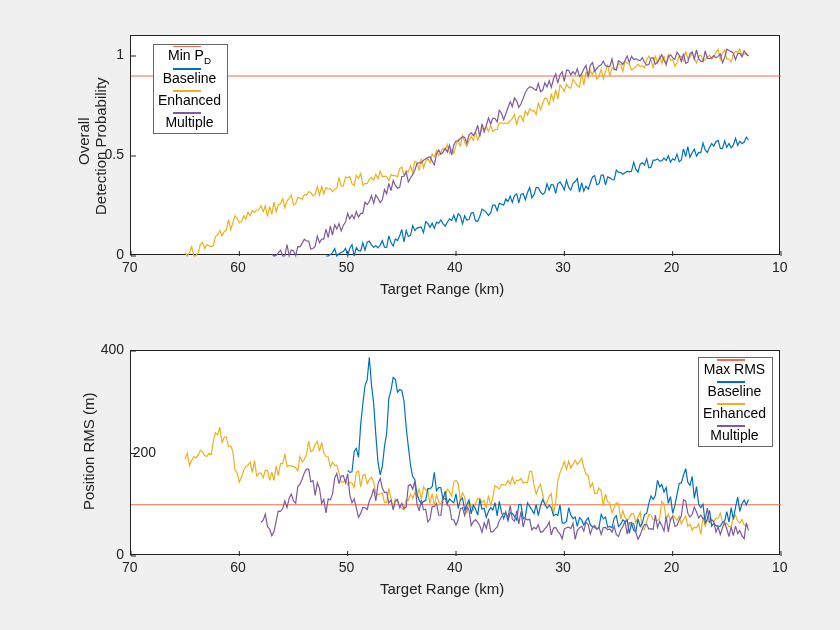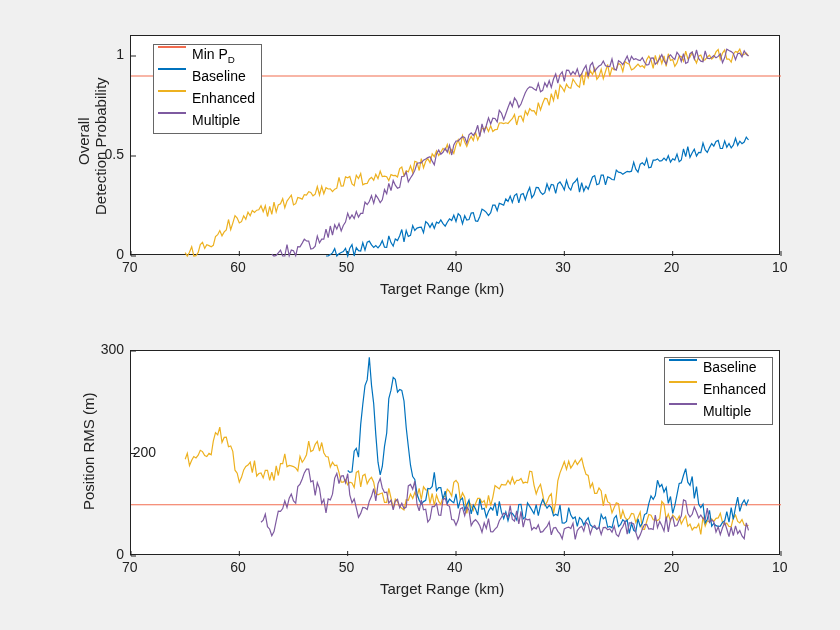--- a/index.html
+++ b/index.html
@@ -43,23 +43,24 @@
     text-align: center;
   }
   .legend {
     position: absolute;
     background: #ffffff;
     border: 1px solid #666;
     font-size: 14px;
   }
   .legend-row {
     display: flex;
-    align-items: flex-start;
+    align-items: center;
     padding: 1px 6px 1px 4px;
     height: 22px;
+    flex-direction: column;
   }
   .legend-swatch {
     width: 28px;
     height: 2px;
     margin-right: 6px;
   }
   .legend-label sub {
     font-size: 0.7em;
     vertical-align: sub;
   }
@@ -120,20 +121,24 @@
         <line x1="0" x2="5" y1="102.5" y2="102.5" stroke="#222"></line>
         <line x1="0" x2="5" y1="0" y2="0" stroke="#222"></line>
         <path d="M 0 153.75 L 650 153.75" stroke="#f26c4f" fill="none" stroke-width="1.2"></path>
         <path d="M 54.2 108.2 L 56.3 102.4 L 58.5 114.6 L 60.7 109.3 L 62.8 105.5 L 65.0 106.9 L 67.2 104.2 L 69.3 99.3 L 71.5 100.6 L 73.7 104.5 L 75.8 105.5 L 78.0 102.4 L 80.2 103.8 L 82.3 90.2 L 84.5 81.7 L 86.7 83.9 L 88.8 76.2 L 91.0 91.3 L 93.2 86.4 L 95.3 86.1 L 97.5 95.7 L 99.7 94.9 L 101.8 100.4 L 104.0 119.2 L 106.2 122.2 L 108.3 131.1 L 110.5 126.3 L 112.7 118.9 L 114.8 115.5 L 117.0 114.0 L 119.2 111.2 L 121.3 121.6 L 123.5 109.7 L 125.7 125.0 L 127.8 122.5 L 130.0 121.9 L 132.2 126.8 L 134.3 119.4 L 136.5 119.3 L 138.7 129.4 L 140.8 121.1 L 143.0 129.5 L 145.2 114.9 L 147.3 124.5 L 149.5 112.6 L 151.7 112.7 L 153.8 102.9 L 156.0 115.7 L 158.2 114.5 L 160.3 114.9 L 162.5 115.6 L 164.7 117.0 L 166.8 119.9 L 169.0 105.4 L 171.2 111.3 L 173.3 108.3 L 175.5 103.7 L 177.7 90.2 L 179.8 100.5 L 182.0 99.4 L 184.2 93.3 L 186.3 90.4 L 188.5 100.2 L 190.7 91.5 L 192.8 101.7 L 195.0 105.5 L 197.2 106.0 L 199.3 116.0 L 201.5 111.2 L 203.7 114.6 L 205.8 114.1 L 208.0 121.7 L 210.2 131.2 L 212.3 131.2 L 214.5 128.7 L 216.7 133.8 L 218.8 131.1 L 221.0 131.9 L 223.2 136.5 L 225.3 121.4 L 227.5 120.0 L 229.7 135.9 L 231.8 124.7 L 234.0 123.3 L 236.2 132.8 L 238.3 128.7 L 240.5 126.4 L 242.7 131.3 L 244.8 142.7 L 247.0 143.9 L 249.2 142.8 L 251.3 142.0 L 253.5 151.4 L 255.7 151.4 L 257.8 137.4 L 260.0 147.0 L 262.2 157.2 L 264.3 148.1 L 266.5 150.5 L 268.7 155.7 L 270.8 157.2 L 273.0 159.0 L 275.2 148.8 L 277.3 149.2 L 279.5 143.1 L 281.7 147.4 L 283.8 141.6 L 286.0 145.9 L 288.2 137.3 L 290.3 148.5 L 292.5 135.8 L 294.7 138.9 L 296.8 139.0 L 299.0 152.7 L 301.2 142.5 L 303.3 154.5 L 305.5 144.0 L 307.7 150.4 L 309.8 153.3 L 312.0 145.6 L 314.2 145.6 L 316.3 138.2 L 318.5 140.7 L 320.7 145.0 L 322.8 131.4 L 325.0 129.4 L 327.2 132.5 L 329.3 148.7 L 331.5 141.9 L 333.7 146.2 L 335.8 162.5 L 338.0 150.3 L 340.2 155.3 L 342.3 159.4 L 344.5 152.7 L 346.7 147.4 L 348.8 147.4 L 351.0 151.6 L 353.2 149.6 L 355.3 157.1 L 357.5 144.4 L 359.7 154.6 L 361.8 146.3 L 364.0 134.6 L 366.2 136.2 L 368.3 137.9 L 370.5 133.5 L 372.7 133.9 L 374.8 133.9 L 377.0 129.5 L 379.2 133.0 L 381.3 126.3 L 383.5 132.8 L 385.7 129.3 L 387.8 129.4 L 390.0 127.4 L 392.2 132.1 L 394.3 131.1 L 396.5 131.8 L 398.7 120.2 L 400.8 120.7 L 403.0 134.1 L 405.2 142.9 L 407.3 137.0 L 409.5 133.3 L 411.7 143.5 L 413.8 154.3 L 416.0 151.1 L 418.2 145.4 L 420.3 142.8 L 422.5 162.7 L 424.7 151.1 L 426.8 129.9 L 429.0 121.9 L 431.2 116.3 L 433.3 110.7 L 435.5 118.3 L 437.7 110.2 L 439.8 117.0 L 442.0 113.6 L 444.2 109.3 L 446.3 113.5 L 448.5 110.4 L 450.7 107.3 L 452.8 116.3 L 455.0 123.4 L 457.2 124.5 L 459.3 136.6 L 461.5 132.1 L 463.7 142.3 L 465.8 142.4 L 468.0 137.0 L 470.2 139.9 L 472.3 154.8 L 474.5 143.0 L 476.7 150.9 L 478.8 152.1 L 481.0 161.8 L 483.2 156.6 L 485.3 151.8 L 487.5 152.7 L 489.7 168.0 L 491.8 159.5 L 494.0 166.5 L 496.2 168.9 L 498.3 167.1 L 500.5 162.5 L 502.7 162.9 L 504.8 171.4 L 507.0 166.3 L 509.2 161.1 L 511.3 178.2 L 513.5 178.3 L 515.7 170.5 L 517.8 163.5 L 520.0 164.3 L 522.2 168.8 L 524.3 169.1 L 526.5 169.5 L 528.7 167.7 L 530.8 150.5 L 533.0 153.0 L 535.2 168.7 L 537.3 163.0 L 539.5 170.0 L 541.7 164.0 L 543.8 166.2 L 546.0 169.3 L 548.2 165.1 L 550.3 172.9 L 552.5 168.5 L 554.7 164.9 L 556.8 175.3 L 559.0 173.0 L 561.2 179.0 L 563.3 176.3 L 565.5 176.9 L 567.7 173.0 L 569.8 183.3 L 572.0 166.0 L 574.2 175.0 L 576.3 169.8 L 578.5 170.7 L 580.7 167.9 L 582.8 170.3 L 585.0 167.3 L 587.2 166.9 L 589.3 162.3 L 591.5 171.3 L 593.7 173.8 L 595.8 172.2 L 598.0 175.5 L 600.2 175.6 L 602.3 167.1 L 604.5 164.1 L 606.7 170.4 L 608.8 171.9 L 611.0 168.6 L 613.2 174.1 L 615.3 174.8 L 617.5 174.3" stroke="#edb120" fill="none" stroke-width="1.2"></path>
         <path d="M 216.7 119.5 L 218.8 121.4 L 221.0 120.8 L 223.2 100.2 L 225.3 97.4 L 227.5 106.2 L 229.7 73.4 L 231.8 53.3 L 234.0 34.6 L 236.2 28.9 L 238.3 6.3 L 240.5 34.1 L 242.7 52.7 L 244.8 83.6 L 247.0 111.2 L 249.2 123.8 L 251.3 115.5 L 253.5 95.4 L 255.7 82.0 L 257.8 47.5 L 260.0 39.2 L 262.2 26.4 L 264.3 28.4 L 266.5 41.2 L 268.7 38.5 L 270.8 39.5 L 273.0 50.0 L 275.2 76.5 L 277.3 95.3 L 279.5 114.2 L 281.7 125.5 L 283.8 128.5 L 286.0 142.9 L 288.2 149.3 L 290.3 152.9 L 292.5 150.6 L 294.7 149.4 L 296.8 137.5 L 299.0 137.8 L 301.2 135.5 L 303.3 121.3 L 305.5 139.6 L 307.7 136.6 L 309.8 136.6 L 312.0 148.3 L 314.2 140.2 L 316.3 152.6 L 318.5 148.1 L 320.7 150.2 L 322.8 151.8 L 325.0 142.8 L 327.2 157.3 L 329.3 149.1 L 331.5 147.1 L 333.7 158.9 L 335.8 153.8 L 338.0 149.1 L 340.2 162.9 L 342.3 154.1 L 344.5 157.7 L 346.7 164.1 L 348.8 148.2 L 351.0 158.2 L 353.2 157.3 L 355.3 166.1 L 357.5 160.2 L 359.7 156.6 L 361.8 159.0 L 364.0 151.6 L 366.2 164.8 L 368.3 150.3 L 370.5 161.2 L 372.7 167.6 L 374.8 160.9 L 377.0 169.7 L 379.2 161.7 L 381.3 162.3 L 383.5 165.3 L 385.7 168.9 L 387.8 153.5 L 390.0 153.3 L 392.2 167.9 L 394.3 166.2 L 396.5 152.0 L 398.7 155.4 L 400.8 158.9 L 403.0 162.7 L 405.2 153.6 L 407.3 164.7 L 409.5 154.5 L 411.7 148.5 L 413.8 153.1 L 416.0 157.2 L 418.2 154.4 L 420.3 156.6 L 422.5 164.8 L 424.7 163.2 L 426.8 164.5 L 429.0 154.0 L 431.2 171.9 L 433.3 172.1 L 435.5 170.4 L 437.7 156.6 L 439.8 164.1 L 442.0 167.6 L 444.2 166.0 L 446.3 175.4 L 448.5 166.6 L 450.7 168.9 L 452.8 174.0 L 455.0 169.6 L 457.2 166.8 L 459.3 173.8 L 461.5 175.8 L 463.7 176.2 L 465.8 177.9 L 468.0 176.4 L 470.2 163.5 L 472.3 167.9 L 474.5 166.1 L 476.7 176.3 L 478.8 175.5 L 481.0 176.8 L 483.2 167.2 L 485.3 164.7 L 487.5 175.5 L 489.7 173.3 L 491.8 168.7 L 494.0 171.0 L 496.2 169.2 L 498.3 182.3 L 500.5 172.3 L 502.7 179.3 L 504.8 180.8 L 507.0 167.9 L 509.2 175.5 L 511.3 172.3 L 513.5 163.6 L 515.7 162.3 L 517.8 152.7 L 520.0 144.9 L 522.2 148.4 L 524.3 144.6 L 526.5 129.3 L 528.7 135.8 L 530.8 133.5 L 533.0 141.0 L 535.2 136.5 L 537.3 152.3 L 539.5 145.5 L 541.7 162.4 L 543.8 154.7 L 546.0 143.6 L 548.2 132.4 L 550.3 131.9 L 552.5 124.3 L 554.7 117.7 L 556.8 131.2 L 559.0 134.3 L 561.2 125.5 L 563.3 147.4 L 565.5 135.6 L 567.7 153.2 L 569.8 156.6 L 572.0 153.2 L 574.2 171.8 L 576.3 168.2 L 578.5 159.4 L 580.7 175.2 L 582.8 172.5 L 585.0 174.6 L 587.2 175.3 L 589.3 175.1 L 591.5 171.4 L 593.7 169.8 L 595.8 160.7 L 598.0 171.2 L 600.2 156.5 L 602.3 168.3 L 604.5 156.3 L 606.7 146.1 L 608.8 160.4 L 611.0 152.8 L 613.2 149.1 L 615.3 153.9 L 617.5 148.6" stroke="#0072bd" fill="none" stroke-width="1.2"></path>
         <path d="M 130.0 171.2 L 132.2 169.2 L 134.3 163.2 L 136.5 175.7 L 138.7 178.2 L 140.8 184.8 L 143.0 180.5 L 145.2 169.9 L 147.3 160.1 L 149.5 160.4 L 151.7 157.6 L 153.8 149.8 L 156.0 156.5 L 158.2 147.2 L 160.3 143.1 L 162.5 149.9 L 164.7 152.1 L 166.8 135.5 L 169.0 133.1 L 171.2 128.0 L 173.3 121.9 L 175.5 118.2 L 177.7 118.2 L 179.8 130.8 L 182.0 129.7 L 184.2 144.3 L 186.3 131.8 L 188.5 137.4 L 190.7 152.6 L 192.8 148.5 L 195.0 162.0 L 197.2 147.9 L 199.3 148.9 L 201.5 143.2 L 203.7 127.1 L 205.8 122.4 L 208.0 132.5 L 210.2 125.1 L 212.3 124.6 L 214.5 131.8 L 216.7 122.7 L 218.8 143.8 L 221.0 151.7 L 223.2 147.9 L 225.3 156.8 L 227.5 166.3 L 229.7 162.4 L 231.8 156.4 L 234.0 156.7 L 236.2 158.5 L 238.3 150.2 L 240.5 145.3 L 242.7 137.7 L 244.8 149.9 L 247.0 132.8 L 249.2 127.4 L 251.3 137.0 L 253.5 141.6 L 255.7 141.1 L 257.8 152.1 L 260.0 149.2 L 262.2 158.9 L 264.3 150.2 L 266.5 148.4 L 268.7 156.8 L 270.8 152.2 L 273.0 157.6 L 275.2 156.1 L 277.3 134.9 L 279.5 133.4 L 281.7 138.2 L 283.8 130.2 L 286.0 153.2 L 288.2 159.9 L 290.3 148.8 L 292.5 158.8 L 294.7 158.2 L 296.8 171.0 L 299.0 168.1 L 301.2 155.3 L 303.3 155.5 L 305.5 152.4 L 307.7 164.0 L 309.8 164.3 L 312.0 148.7 L 314.2 147.3 L 316.3 154.2 L 318.5 155.3 L 320.7 168.5 L 322.8 168.9 L 325.0 174.2 L 327.2 168.8 L 329.3 157.8 L 331.5 156.7 L 333.7 164.6 L 335.8 155.8 L 338.0 159.2 L 340.2 174.7 L 342.3 170.7 L 344.5 168.7 L 346.7 171.2 L 348.8 174.7 L 351.0 181.3 L 353.2 171.9 L 355.3 177.5 L 357.5 167.6 L 359.7 180.6 L 361.8 180.8 L 364.0 178.2 L 366.2 175.9 L 368.3 169.7 L 370.5 166.3 L 372.7 162.2 L 374.8 162.8 L 377.0 166.4 L 379.2 154.7 L 381.3 168.3 L 383.5 170.1 L 385.7 159.8 L 387.8 173.0 L 390.0 160.3 L 392.2 176.2 L 394.3 167.7 L 396.5 168.8 L 398.7 168.3 L 400.8 178.9 L 403.0 176.4 L 405.2 177.9 L 407.3 173.9 L 409.5 181.2 L 411.7 180.7 L 413.8 177.8 L 416.0 175.5 L 418.2 170.9 L 420.3 183.8 L 422.5 177.1 L 424.7 176.5 L 426.8 180.4 L 429.0 182.9 L 431.2 187.8 L 433.3 177.9 L 435.5 176.7 L 437.7 176.1 L 439.8 177.5 L 442.0 172.2 L 444.2 188.4 L 446.3 179.6 L 448.5 176.7 L 450.7 175.3 L 452.8 180.2 L 455.0 171.2 L 457.2 173.6 L 459.3 183.1 L 461.5 176.4 L 463.7 174.5 L 465.8 178.3 L 468.0 176.1 L 470.2 183.5 L 472.3 176.6 L 474.5 176.4 L 476.7 178.7 L 478.8 178.0 L 481.0 181.2 L 483.2 175.2 L 485.3 183.5 L 487.5 185.5 L 489.7 179.0 L 491.8 175.8 L 494.0 170.5 L 496.2 183.1 L 498.3 171.9 L 500.5 171.8 L 502.7 172.9 L 504.8 181.4 L 507.0 188.1 L 509.2 183.9 L 511.3 178.2 L 513.5 173.6 L 515.7 173.3 L 517.8 178.1 L 520.0 177.7 L 522.2 178.5 L 524.3 164.1 L 526.5 176.6 L 528.7 170.4 L 530.8 174.6 L 533.0 180.1 L 535.2 165.6 L 537.3 180.9 L 539.5 168.2 L 541.7 165.5 L 543.8 175.2 L 546.0 174.5 L 548.2 168.9 L 550.3 165.0 L 552.5 148.9 L 554.7 150.0 L 556.8 162.2 L 559.0 166.0 L 561.2 163.3 L 563.3 156.0 L 565.5 161.0 L 567.7 167.0 L 569.8 164.0 L 572.0 167.6 L 574.2 168.7 L 576.3 157.1 L 578.5 171.5 L 580.7 169.0 L 582.8 170.8 L 585.0 181.0 L 587.2 175.8 L 589.3 183.7 L 591.5 176.8 L 593.7 171.5 L 595.8 178.0 L 598.0 185.7 L 600.2 175.9 L 602.3 184.7 L 604.5 174.8 L 606.7 182.7 L 608.8 179.6 L 611.0 185.0 L 613.2 187.7 L 615.3 171.8 L 617.5 179.4" stroke="#7e5aa0" fill="none" stroke-width="1.2"></path>
       </svg>
 
     <div class="legend" style="right:6px; top:6px;">
       <div class="legend-row">
+        <span class="legend-swatch" style="background:#f26c4f"></span>
+        <span class="legend-label">Max RMS</span>
+      </div>
+      <div class="legend-row">
         <span class="legend-swatch" style="background:#0072bd"></span>
         <span class="legend-label">Baseline</span>
       </div>
       <div class="legend-row">
         <span class="legend-swatch" style="background:#edb120"></span>
         <span class="legend-label">Enhanced</span>
       </div>
       <div class="legend-row">
         <span class="legend-swatch" style="background:#7e5aa0"></span>
         <span class="legend-label">Multiple</span>
@@ -164,16 +169,16 @@
   <div id="ticks-bot">
       <div class="tick-label" style="left: 122px; top: 559px;">70</div>
       <div class="tick-label" style="left: 230.333px; top: 559px;">60</div>
       <div class="tick-label" style="left: 338.667px; top: 559px;">50</div>
       <div class="tick-label" style="left: 447px; top: 559px;">40</div>
       <div class="tick-label" style="left: 555.333px; top: 559px;">30</div>
       <div class="tick-label" style="left: 663.667px; top: 559px;">20</div>
       <div class="tick-label" style="left: 772px; top: 559px;">10</div>
       <div class="tick-label" style="right: 716px; top: 546px;">0</div>
       <div class="tick-label" style="right: 684px; top: 443.5px;">200</div>
-      <div class="tick-label" style="right: 716px; top: 341px;">300</div>
+      <div class="tick-label" style="right: 716px; top: 341px;">400</div>
     </div>
 
 </div>
 
 </body></html>

